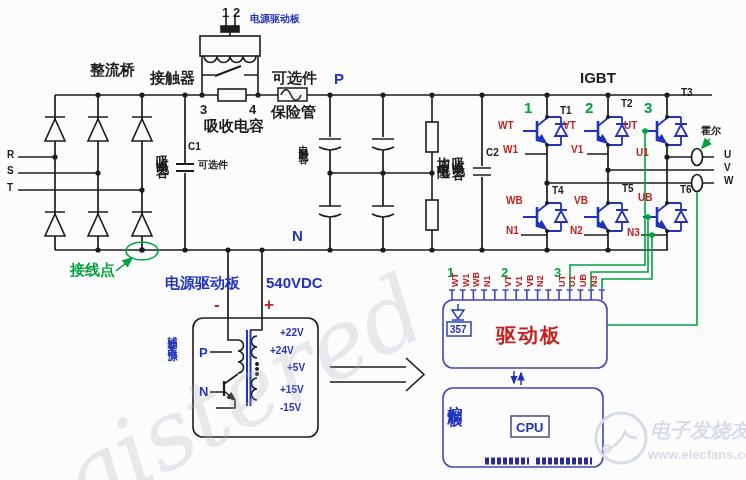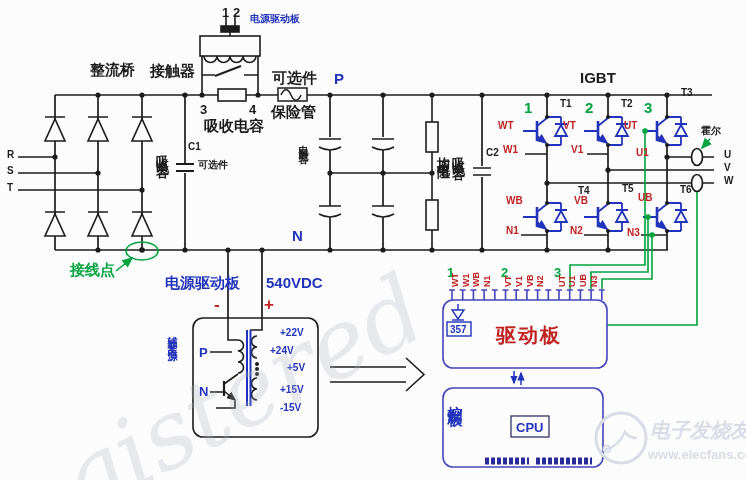--- a/index.html
+++ b/index.html
@@ -256,21 +256,21 @@
   </g>
 
   <g stroke="#d8dce6" stroke-width="3" fill="none">
     <circle cx="621" cy="438" r="25"></circle>
     <path d="M605,450 q14,-4 20,-18 q4,6 12,6" stroke-width="2.5"></path>
     <circle cx="607" cy="449" r="3.5" stroke-width="2"></circle>
   </g>
 </svg>
 
 <div class="lbl blk f15" style="left:90px;top:62px">整流桥</div>
-<div class="lbl blk f15" style="left:150px;top:63px">接触器</div>
+<div class="lbl blk f15" style="left:150px;top:70px">接触器</div>
 <div class="lbl blk f13" style="left:222px;top:6px">1</div>
 <div class="lbl blk f13" style="left:233px;top:6px">2</div>
 <div class="lbl bl f14" style="left:250px;top:14px">电源驱动板</div>
 <div class="lbl blk f13" style="left:200px;top:103px">3</div>
 <div class="lbl blk f13" style="left:249px;top:103px">4</div>
 <div class="lbl blk f15" style="left:204px;top:118px">吸收电容</div>
 <div class="lbl blk f15" style="left:272px;top:70px">可选件</div>
 <div class="lbl blk f15" style="left:271px;top:104px">保险管</div>
 <div class="lbl bl f15" style="left:334px;top:71px">P</div>
 <div class="lbl bl f15" style="left:292px;top:228px">N</div>
@@ -285,31 +285,31 @@
 <div class="lbl blk f14" style="left:198px;top:160px">可选件</div>
 <div class="lbl blk f13 vert" style="left:156px;top:145px">吸收电容</div>
 <div class="lbl blk f14 vert" style="left:298px;top:137px">电解电容</div>
 <div class="lbl blk f13 vert" style="left:437px;top:147px">均压电阻</div>
 <div class="lbl blk f13 vert" style="left:452px;top:147px">吸收电容</div>
 <div class="lbl blk f14" style="left:486px;top:148px">C2</div>
 
 <div class="lbl gn f15" style="left:524px;top:100px">1</div>
 <div class="lbl gn f15" style="left:585px;top:100px">2</div>
 <div class="lbl gn f15" style="left:644px;top:100px">3</div>
-<div class="lbl blk f14" style="left:560px;top:99px">T1</div>
+<div class="lbl blk f14" style="left:560px;top:106px">T1</div>
 <div class="lbl blk f14" style="left:621px;top:99px">T2</div>
 <div class="lbl blk f14" style="left:681px;top:88px">T3</div>
 <div class="lbl rd f14" style="left:498px;top:121px">WT</div>
 <div class="lbl rd f14" style="left:563px;top:121px">VT</div>
 <div class="lbl rd f14" style="left:624px;top:121px">UT</div>
 <div class="lbl rd f14" style="left:503px;top:145px">W1</div>
 <div class="lbl rd f14" style="left:571px;top:145px">V1</div>
 <div class="lbl rd f14" style="left:636px;top:148px">U1</div>
 
-<div class="lbl blk f14" style="left:578px;top:186px">T4</div>
+<div class="lbl blk f14" style="left:552px;top:186px">T4</div>
 <div class="lbl blk f14" style="left:622px;top:184px">T5</div>
 <div class="lbl blk f14" style="left:680px;top:185px">T6</div>
 <div class="lbl rd f14" style="left:506px;top:196px">WB</div>
 <div class="lbl rd f14" style="left:574px;top:196px">VB</div>
 <div class="lbl rd f14" style="left:638px;top:193px">UB</div>
 <div class="lbl rd f14" style="left:506px;top:226px">N1</div>
 <div class="lbl rd f14" style="left:570px;top:226px">N2</div>
 <div class="lbl rd f14" style="left:627px;top:228px">N3</div>
 
 <div class="lbl blk f14" style="left:701px;top:126px">霍尔</div>

